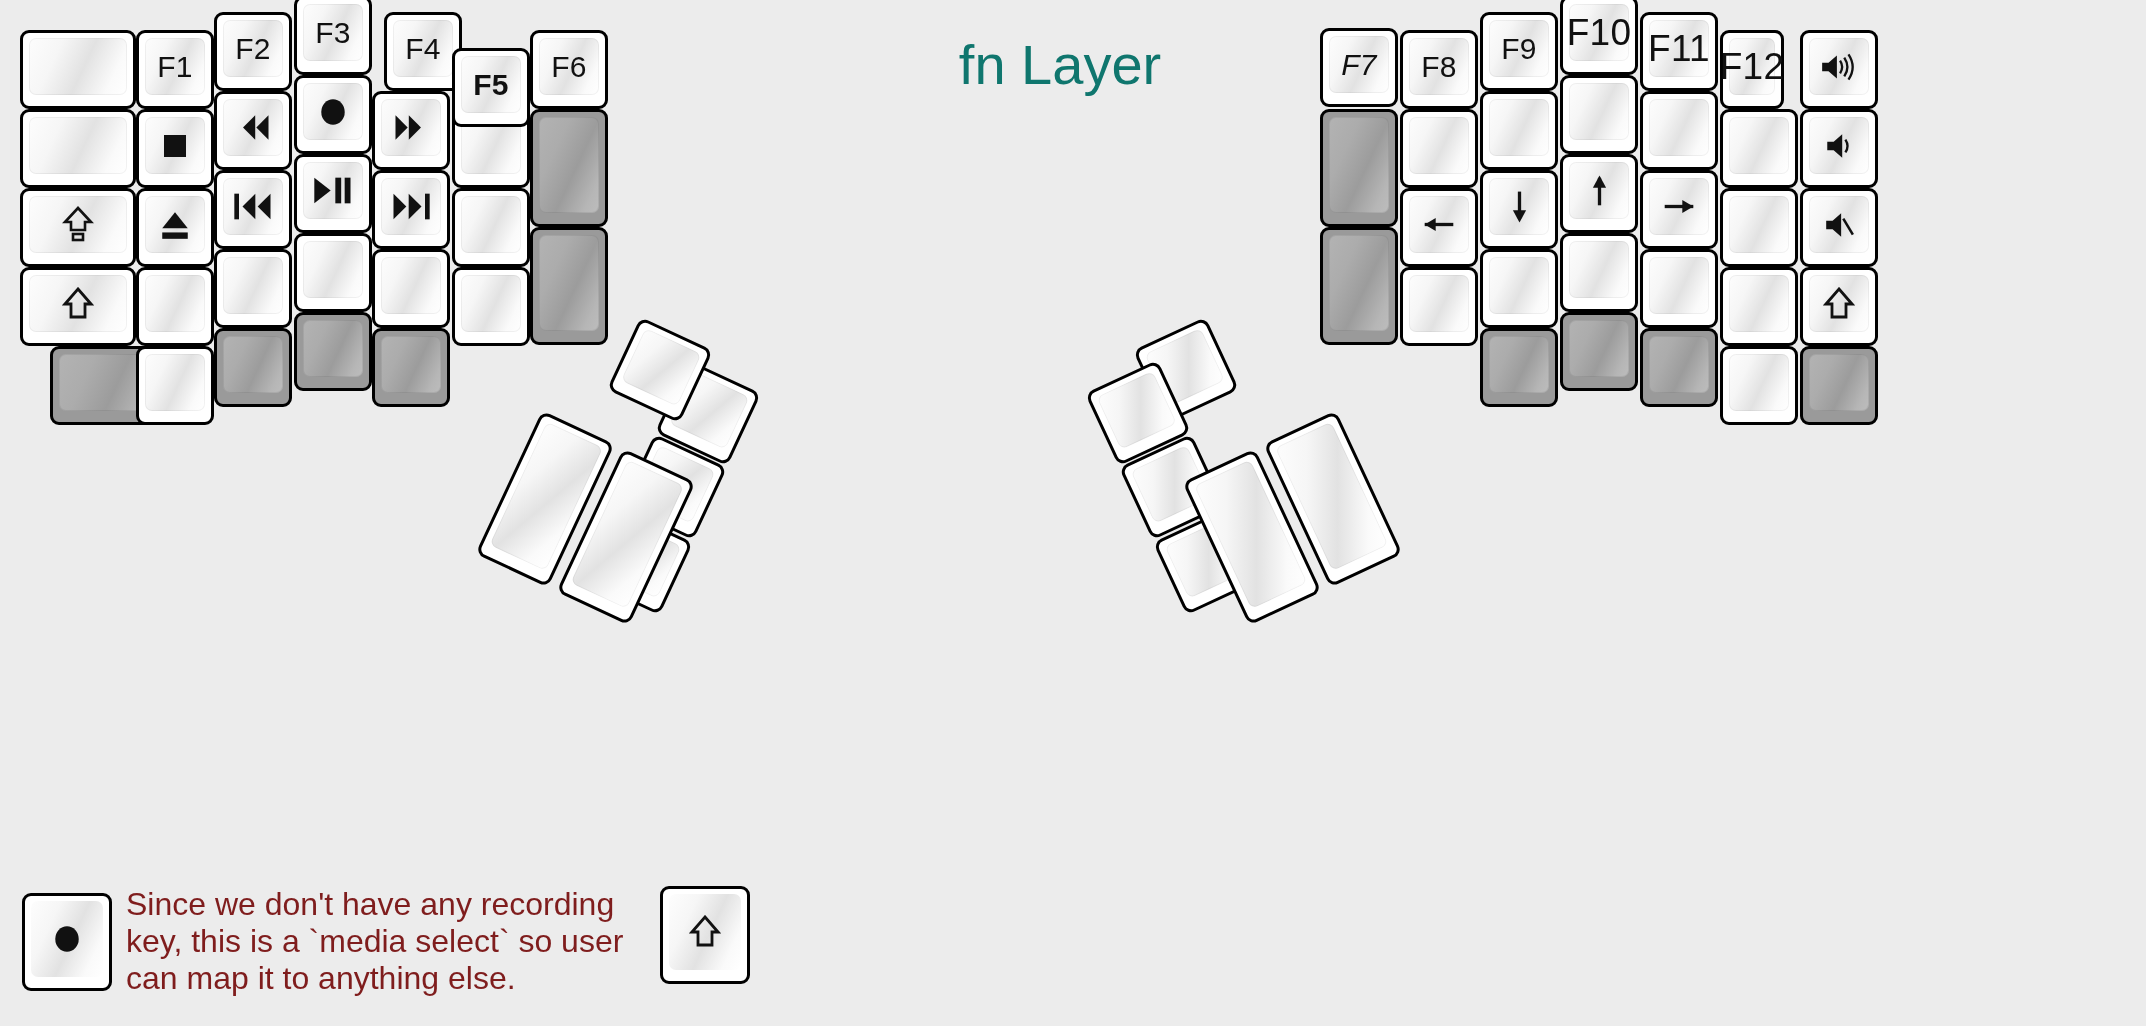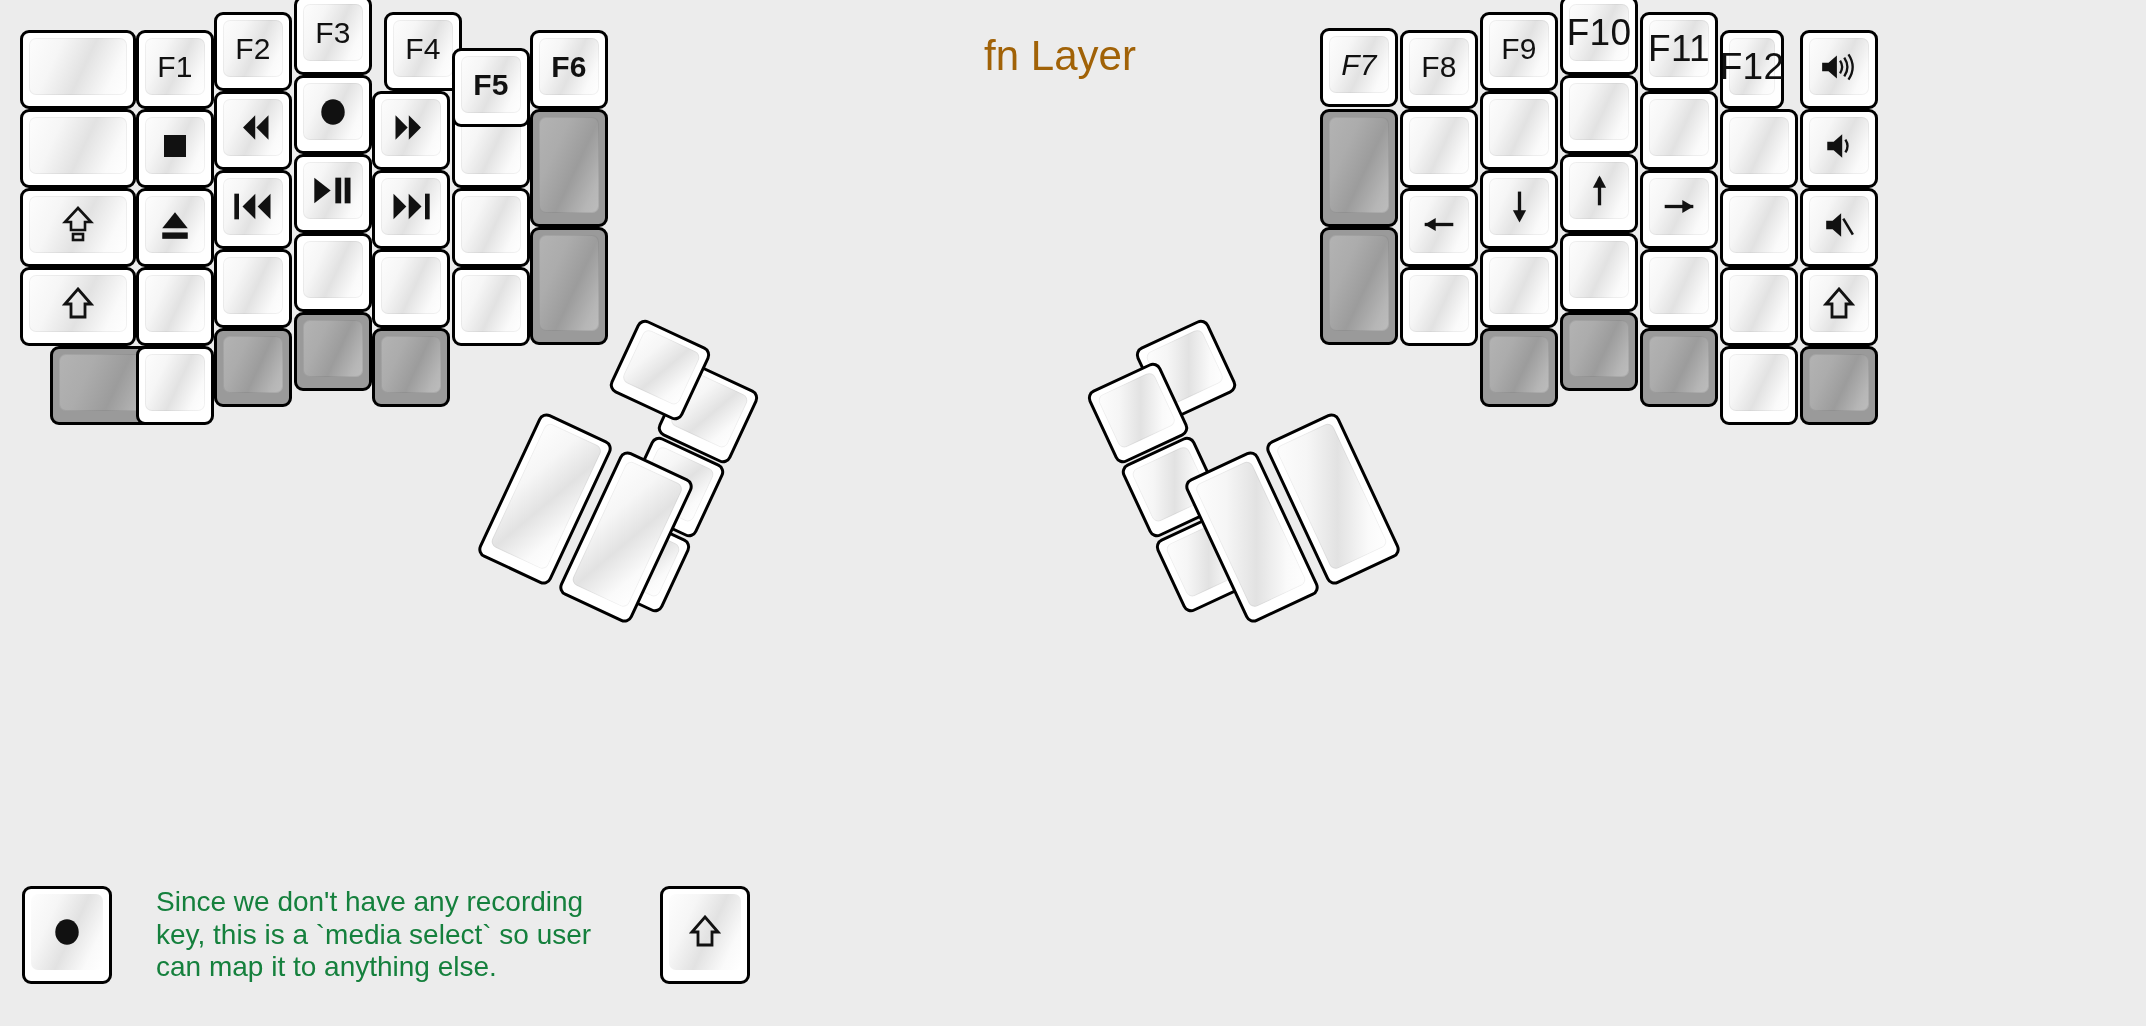--- a/index.html
+++ b/index.html
@@ -41,39 +41,39 @@
     display:flex;align-items:center;justify-content:center;
     font-family:"Liberation Sans", sans-serif;
   }
   .lbl.big{font-size:37px;}
 
   
   #title{
     position:absolute;
     left:880px;top:32px;width:360px;
     text-align:center;
-    font-size:42px;color:#a16207;
+    font-size:56px;color:#0f766e;
     font-family:"Liberation Sans", sans-serif;
   }
 
   
   #legend{position:absolute;left:0;top:868px;width:2146px;height:158px;}
   .leg{position:absolute;display:flex;align-items:center;}
   .leg .legkey{
     position:relative;width:90px;height:98px;flex:0 0 auto;
     border:3px solid #000;border-radius:9px;background:#fff;box-sizing:border-box;
   }
   .leg .legkey .cap{position:absolute;left:6px;right:6px;top:5px;bottom:11px;border-radius:7px;
     background:linear-gradient(115deg,#fdfdfd 0%,#f6f6f6 28%,#e2e2e2 55%,#fafafa 82%,#ffffff 100%);
     display:flex;align-items:center;justify-content:center;}
   .leg .legkey.trans{background:#9a9a9a;}
   .leg .legkey.trans .cap{background:linear-gradient(115deg,#b3b3b3 0%,#acacac 30%,#9c9c9c 58%,#b6b6b6 85%,#bdbdbd 100%);}
   .leg .legtext{
-    margin-left:44px;
-    font-size:28px;line-height:1.16;color:#15803d;
+    margin-left:14px;
+    font-size:32px;line-height:1.16;color:#7f1d1d;
     font-family:"Liberation Sans", sans-serif;
     white-space:pre-line;
   }
   svg{display:block;}
 </style>
 </head>
 <body>
 
 <div id="stage">
 
@@ -268,21 +268,21 @@
       <div class="key" style="left: 452px; top: 188px; width: 78px; height: 79px; z-index: 8;">
         <div class="cap">
           <div class="lbl"></div>
         </div>
       </div>
       <div class="key" style="left: 452px; top: 267px; width: 78px; height: 79px; z-index: 7;">
         <div class="cap">
           <div class="lbl"></div>
         </div>
       </div>
-      <div class="key" style="left: 530px; top: 30px; width: 78px; height: 79px; z-index: 10; font-weight: bold;">
+      <div class="key" style="left: 530px; top: 30px; width: 78px; height: 79px; z-index: 10;">
         <div class="cap">
           <div class="lbl">F6</div>
         </div>
       </div>
       <div class="key trans" style="left: 530px; top: 109px; width: 78px; height: 118px; z-index: 9;">
         <div class="cap">
           <div class="lbl"></div>
         </div>
       </div>
       <div class="key trans" style="left: 530px; top: 227px; width: 78px; height: 118px; z-index: 8;">

